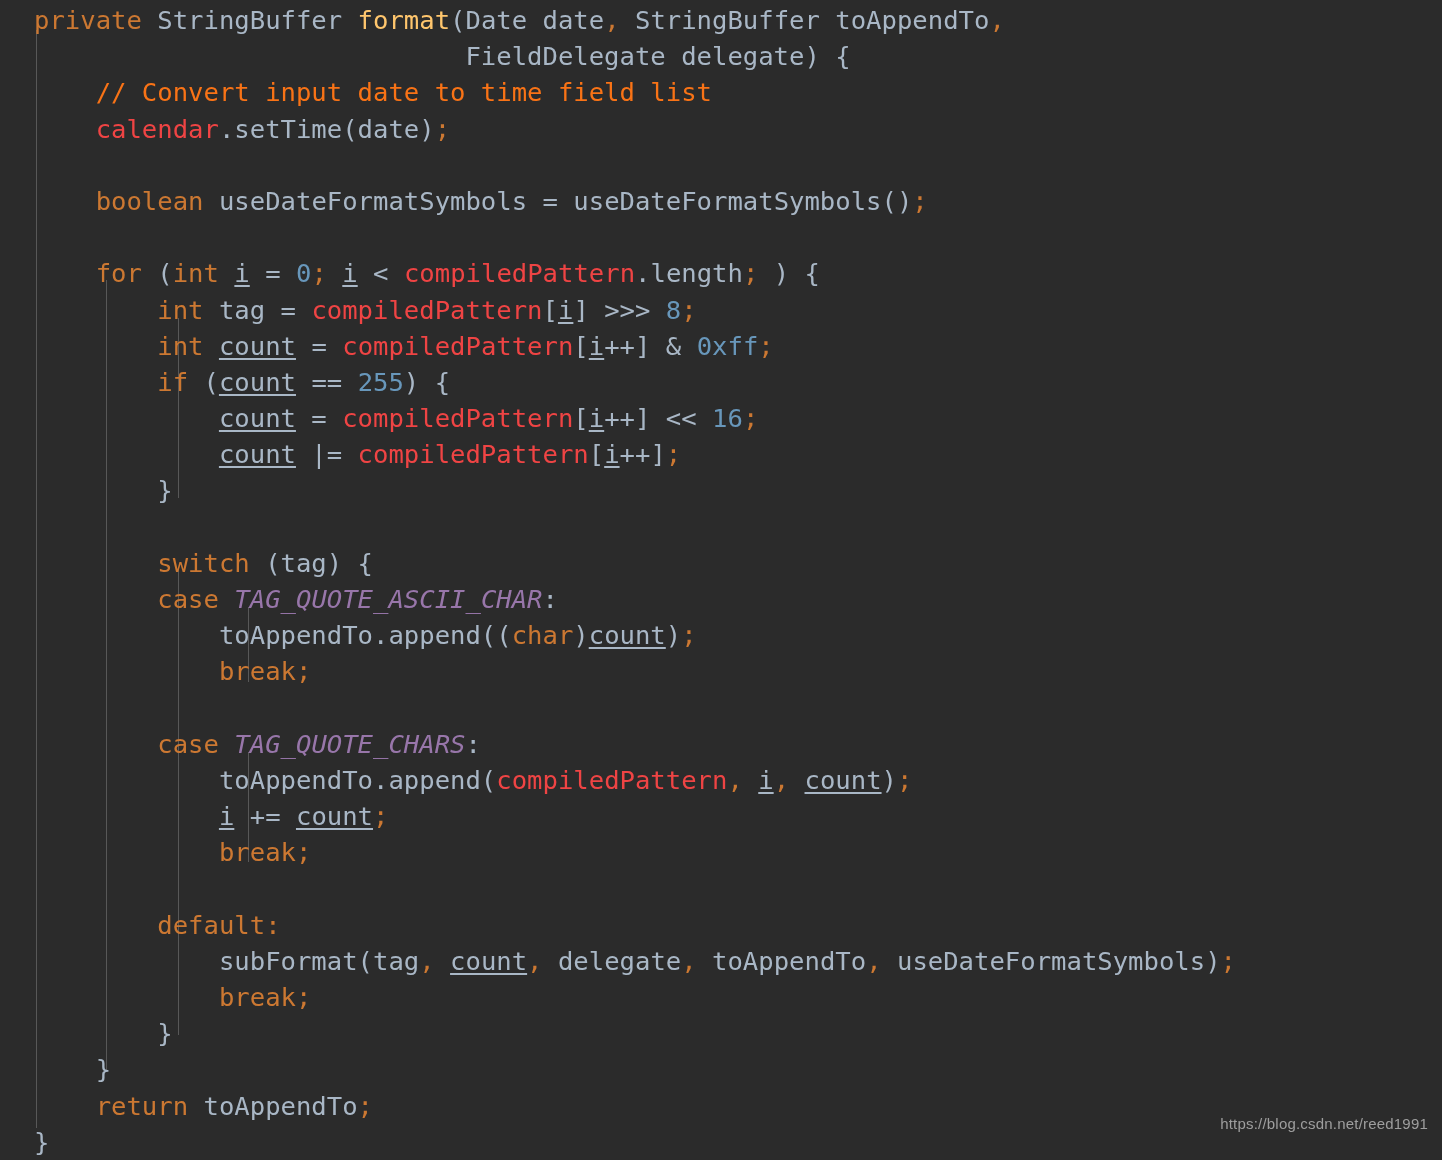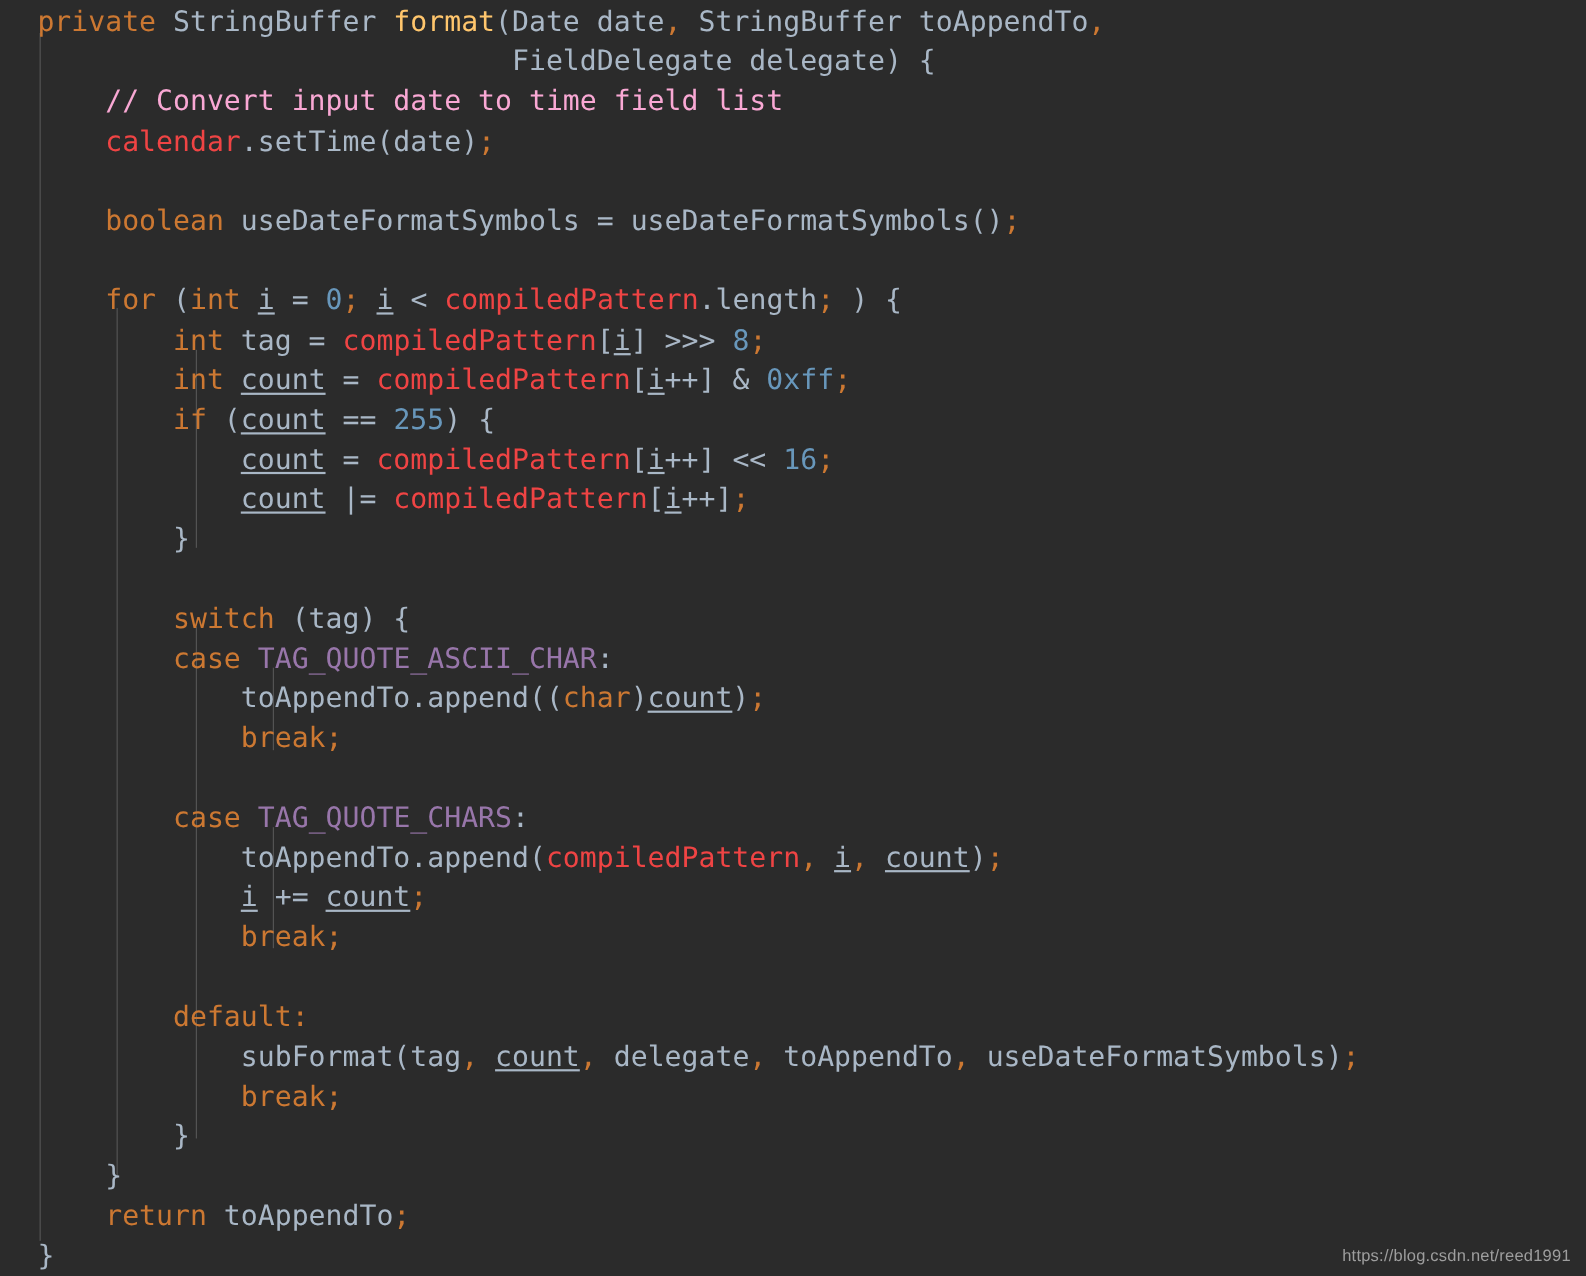--- a/index.html
+++ b/index.html
@@ -48,29 +48,29 @@
     display: block;
     height: 36.2px;
     padding-left: 34px;
     white-space: pre;
   }
   
   .kw   { color: #cc7832; }            
   .id   { color: #a9b7c6; }            
   .fn   { color: #ffc66d; }            
   .fld  { color: #ef4444; }            
-  .cst  { color: #9876aa; }  
+  .cst  { color: #9876aa; font-style: italic; }  
   .num  { color: #6897bb; }            
-  .cmt  { color: #f9a8d4; }            
+  .cmt  { color: #f97316; }            
   .loc  { color: #a9b7c6; text-decoration: underline; text-underline-offset: 3px; } 
   .op   { color: #cc7832; }            
   .watermark {
     position: absolute;
     right: 14px;
-    bottom: 10px;
+    bottom: 28px;
     color: #9e9e9e;
     font-family: "Liberation Sans", sans-serif;
     font-size: 15px;
     letter-spacing: 0.2px;
     z-index: 3;
   }
 </style>
 </head>
 <body>
 

